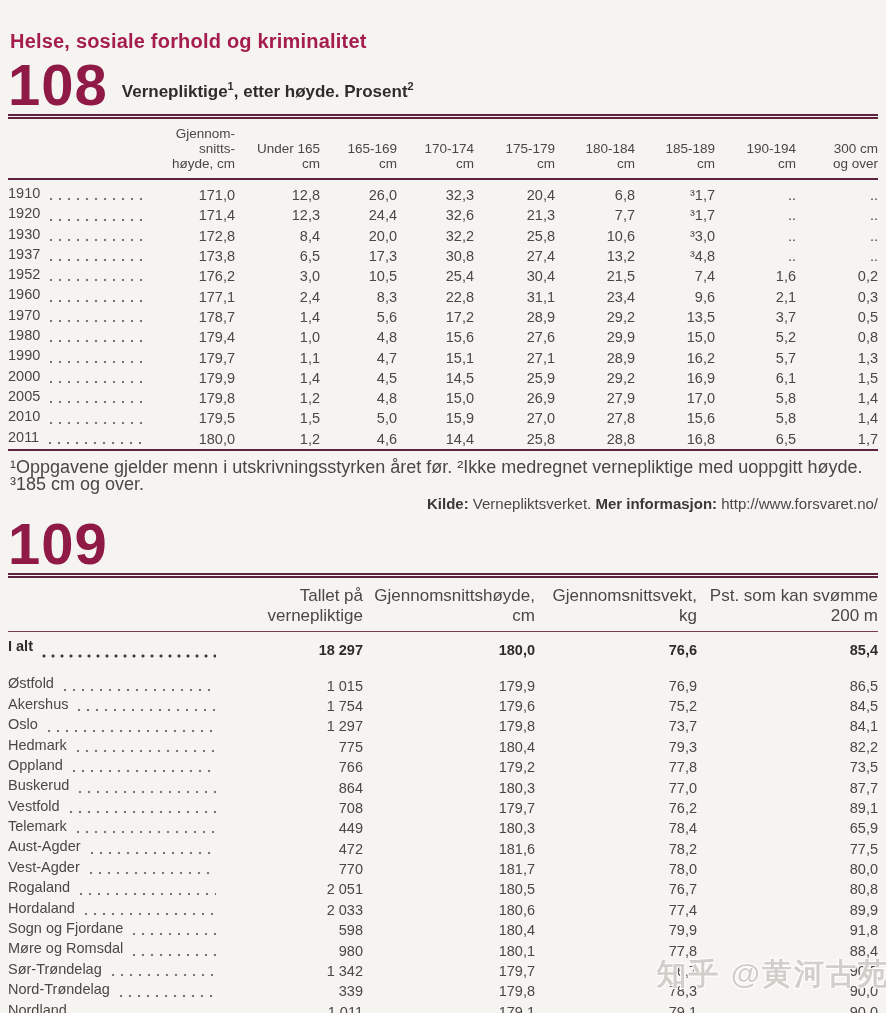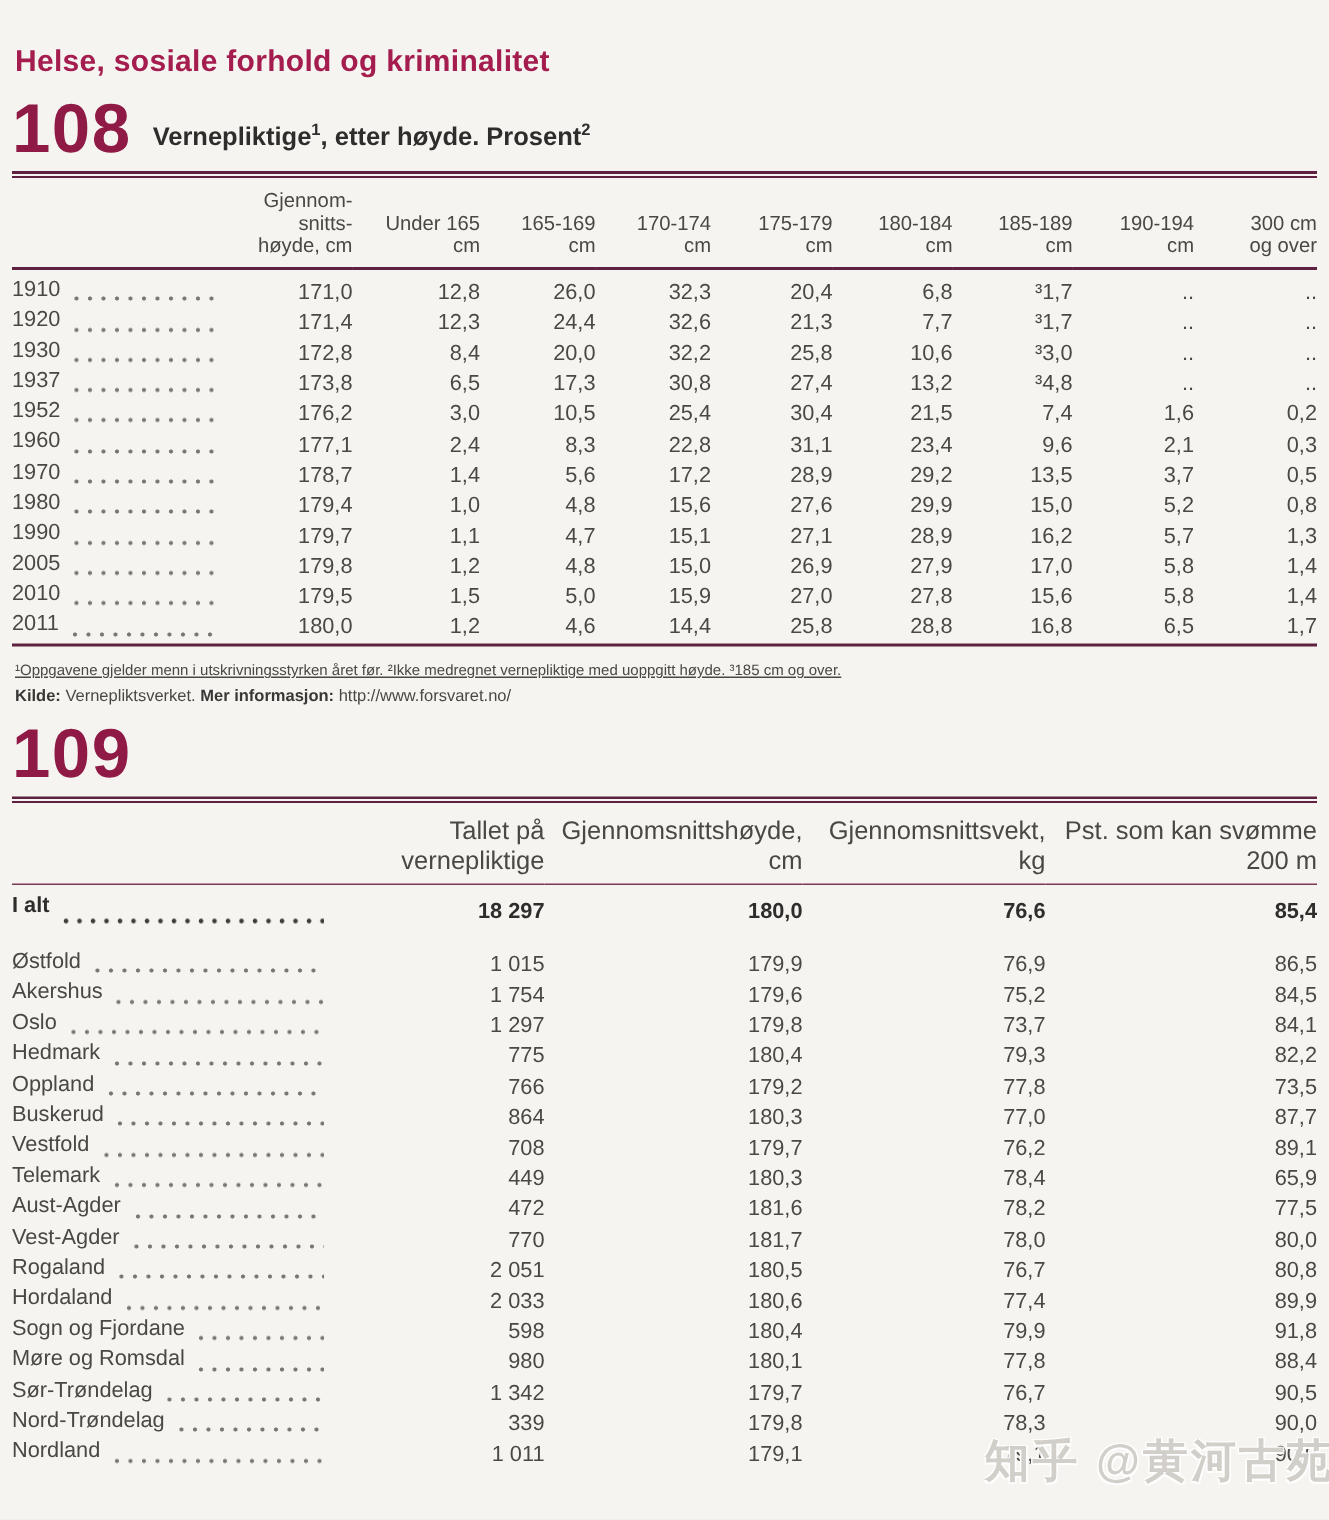--- a/index.html
+++ b/index.html
@@ -2,42 +2,42 @@
 <html><head>
 <meta charset="utf-8">
 <style>
   html,body{margin:0;padding:0;}
   body{font-family:"Liberation Sans","DejaVu Sans",sans-serif;background:#e8e6e4;}
   .page{position:relative;width:886px;height:1013px;margin:0 auto;background:#f6f4f1;
         overflow:hidden;box-sizing:border-box;padding:0 8px;color:#474442;}
   
   .section-title{margin:30px 0 0 2px;font-size:20px;font-weight:bold;color:#a41d4e;letter-spacing:.2px;}
   .tbl-caption{display:flex;align-items:flex-end;margin:12px 0 0 0;}
-  .tbl-num{font-size:46px;line-height:40px;font-weight:bold;color:#8e1a45;letter-spacing:1px;}
+  .tbl-num{font-size:58px;line-height:40px;font-weight:bold;color:#8e1a45;letter-spacing:1px;}
   .tbl-cap-text{font-size:17px;font-weight:bold;color:#2f2d2b;padding:0 0 3px 14px;}
   .tbl-cap-text sup{font-size:11px;}
   
   .rule-double{height:5px;margin-top:9px;
     background:linear-gradient(to bottom,#5e2240 0 2px,rgba(0,0,0,0) 2px 3.2px,#5e2240 3.2px 4.6px,rgba(0,0,0,0) 4.6px);}
   .rule-heavy{height:2.5px;background:#5e2240;}
   
   table{border-collapse:collapse;table-layout:fixed;width:870px;}
   td,th{padding:0;font-weight:normal;}
   #t108 thead th{vertical-align:bottom;text-align:right;font-size:13.5px;line-height:15px;
     color:#4a4745;white-space:pre-line;padding:7px 0 7px 0;border-bottom:2.5px solid #5e2240;}
   #t108 tbody td{font-size:14.5px;height:20.3px;text-align:right;color:#4a4745;}
   #t108 tbody tr:first-child td{padding-top:5px;}
   td.lbl{text-align:left !important;display:flex;align-items:baseline;}
   .lbl-text{white-space:nowrap;}
   .leader{flex:1;align-self:flex-end;height:6px;margin:0 14px 3px 9px;
     background-image:radial-gradient(circle at 2px 3px,#7a7672 1.15px,rgba(0,0,0,0) 1.6px);
     background-size:9px 6px;background-repeat:repeat-x;}
   
-  .footnotes{margin:8px 0 0 2px;font-size:10px;color:#4a4745;line-height:17px;text-decoration:underline;}
-  .source-line{margin:2px 0 0 2px;font-size:11px;color:#4a4745;}
+  .footnotes{margin:8px 0 0 2px;font-size:18px;color:#4a4745;line-height:17px;}
+  .source-line{margin:2px 0 0 2px;font-size:15px;color:#4a4745;text-align:right;}
   .source-line b{color:#3a3836;}
   
   .t109-block{margin-top:10px;}
   #t109 thead th{vertical-align:bottom;text-align:right;font-size:17px;color:#4a4745;
     padding:8px 0 5px 0;border-bottom:1.5px solid #7d3a55;}
   #t109 tbody td{font-size:14.5px;height:20.4px;text-align:right;color:#4a4745;}
   #t109 tr.total td{font-weight:bold;color:#2f2d2b;height:24px;padding-top:6px;}
   #t109 tr.total .leader{background-image:radial-gradient(circle at 2px 3px,#3f3d3b 1.3px,rgba(0,0,0,0) 1.8px);}
   #t109 tr.spacer td{height:13px;}
   
@@ -228,20 +228,35 @@
           <td>4,7</td>
           <td>15,1</td>
           <td>27,1</td>
           <td>28,9</td>
           <td>16,2</td>
           <td>5,7</td>
           <td>1,3</td>
         </tr>
         <tr>
           <td class="lbl">
+            <span class="lbl-text">2000</span>
+            <span class="leader"></span>
+          </td>
+          <td>179,9</td>
+          <td>1,4</td>
+          <td>4,5</td>
+          <td>14,5</td>
+          <td>25,9</td>
+          <td>29,2</td>
+          <td>16,9</td>
+          <td>6,1</td>
+          <td>1,5</td>
+        </tr>
+        <tr>
+          <td class="lbl">
             <span class="lbl-text">2005</span>
             <span class="leader"></span>
           </td>
           <td>179,8</td>
           <td>1,2</td>
           <td>4,8</td>
           <td>15,0</td>
           <td>26,9</td>
           <td>27,9</td>
           <td>17,0</td>

